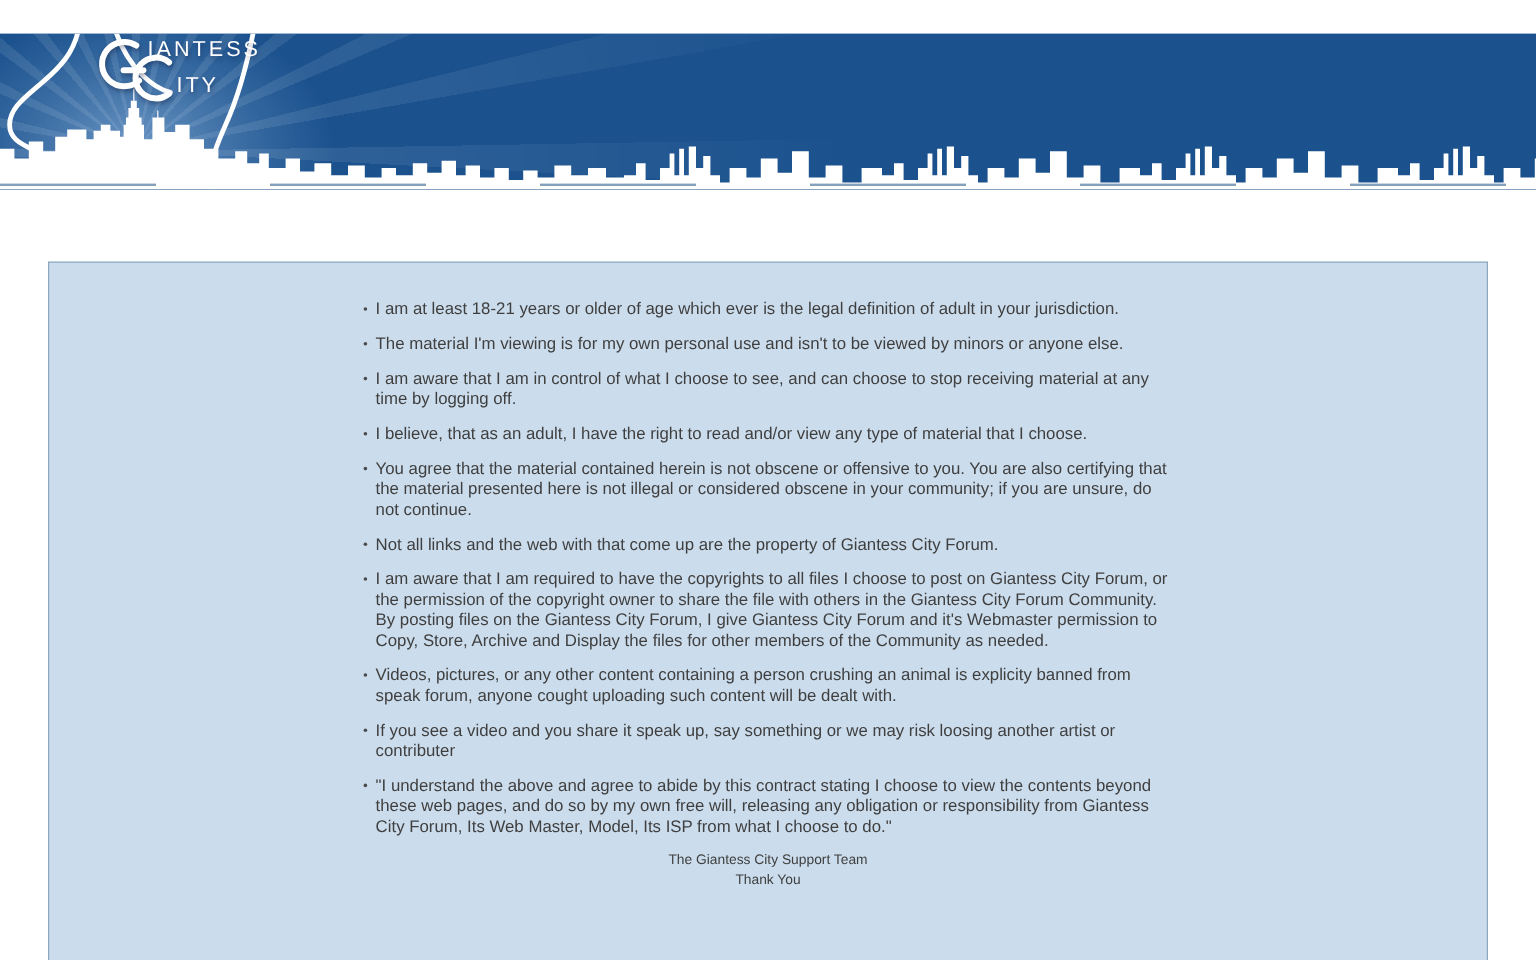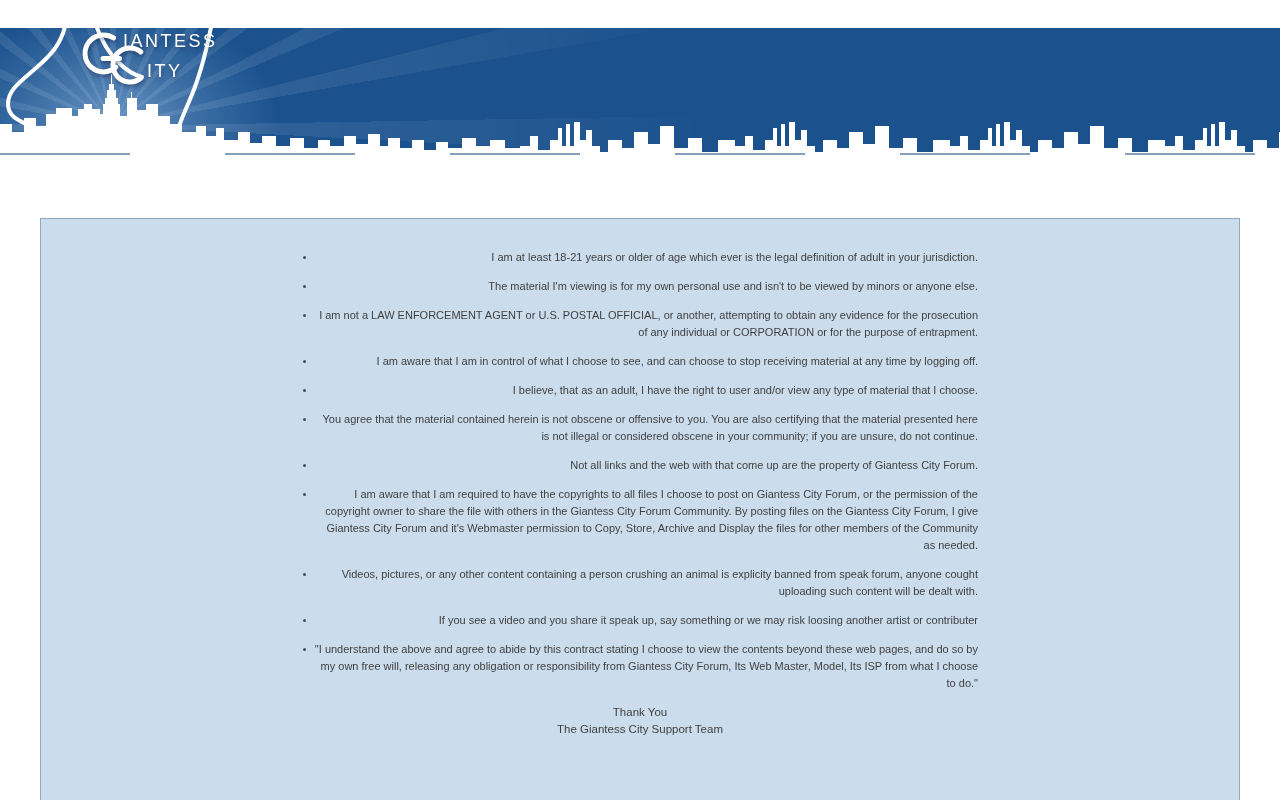--- a/index.html
+++ b/index.html
@@ -58,23 +58,22 @@
     min-height:660px;
     background:var(--panel-bg);
     border:1px solid var(--panel-border);
     padding:30px 0 40px 0;
   }
   ul.terms{
     width:676px;
     margin:0 auto;
     padding:0;
     list-style:none;
-    font-size:11px;
+    font-size:14px;
     line-height:17px;
-    text-align:right;
   }
   ul.terms li{
     position:relative;
     padding-left:11px;
     margin:0 0 12px 0;
   }
   ul.terms li::before{
     content:"";
     position:absolute;
     left:1px; top:7px;
@@ -126,27 +125,26 @@
     </g>
     <text x="43" y="17">IANTESS</text>
     <text x="67" y="47">ITY</text>
   </svg>
 </div>
 
 <div class="panel">
   <ul class="terms">
     <li>I am at least 18-21 years or older of age which ever is the legal definition of adult in your jurisdiction.</li>
     <li>The material I'm viewing is for my own personal use and isn't to be viewed by minors or anyone else.</li>
-    <li>I am not a LAW ENFORCEMENT AGENT or U.S. POSTAL OFFICIAL, or another, attempting to obtain any evidence for the prosecution of any individual or CORPORATION or for the purpose of entrapment.</li>
     <li>I am aware that I am in control of what I choose to see, and can choose to stop receiving material at any time by logging off.</li>
-    <li>I believe, that as an adult, I have the right to user and/or view any type of material that I choose.</li>
+    <li>I believe, that as an adult, I have the right to read and/or view any type of material that I choose.</li>
     <li>You agree that the material contained herein is not obscene or offensive to you. You are also certifying that the material presented here is not illegal or considered obscene in your community; if you are unsure, do not continue.</li>
     <li>Not all links and the web with that come up are the property of Giantess City Forum.</li>
     <li>I am aware that I am required to have the copyrights to all files I choose to post on Giantess City Forum, or the permission of the copyright owner to share the file with others in the Giantess City Forum Community. By posting files on the Giantess City Forum, I give Giantess City Forum and it's Webmaster permission to Copy, Store, Archive and Display the files for other members of the Community as needed.</li>
     <li>Videos, pictures, or any other content containing a person crushing an animal is explicity banned from speak forum, anyone cought uploading such content will be dealt with.</li>
     <li>If you see a video and you share it speak up, say something or we may risk loosing another artist or contributer</li>
     <li>"I understand the above and agree to abide by this contract stating I choose to view the contents beyond these web pages, and do so by my own free will, releasing any obligation or responsibility from Giantess City Forum, Its Web Master, Model, Its ISP from what I choose to do."</li>
   </ul>
   <div class="closing">
+    <div>The Giantess City Support Team</div>
     <div>Thank You</div>
-    <div>The Giantess City Support Team</div>
   </div>
 </div>
 
 </body></html>

